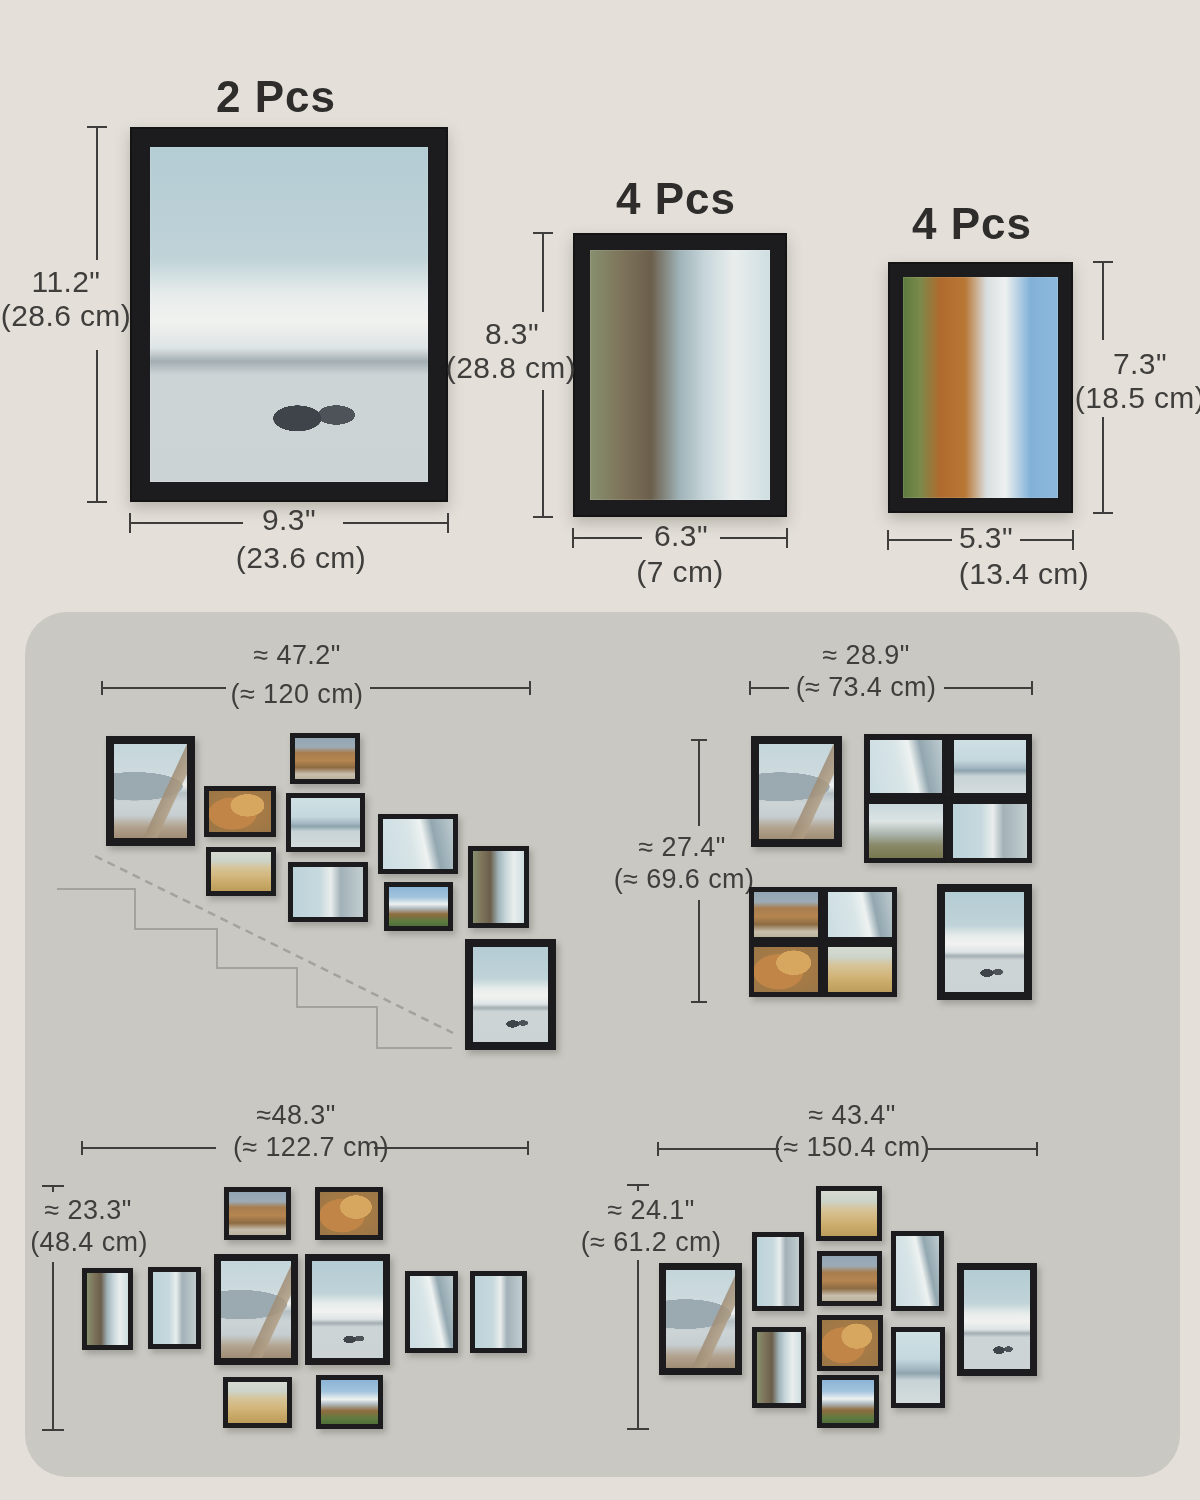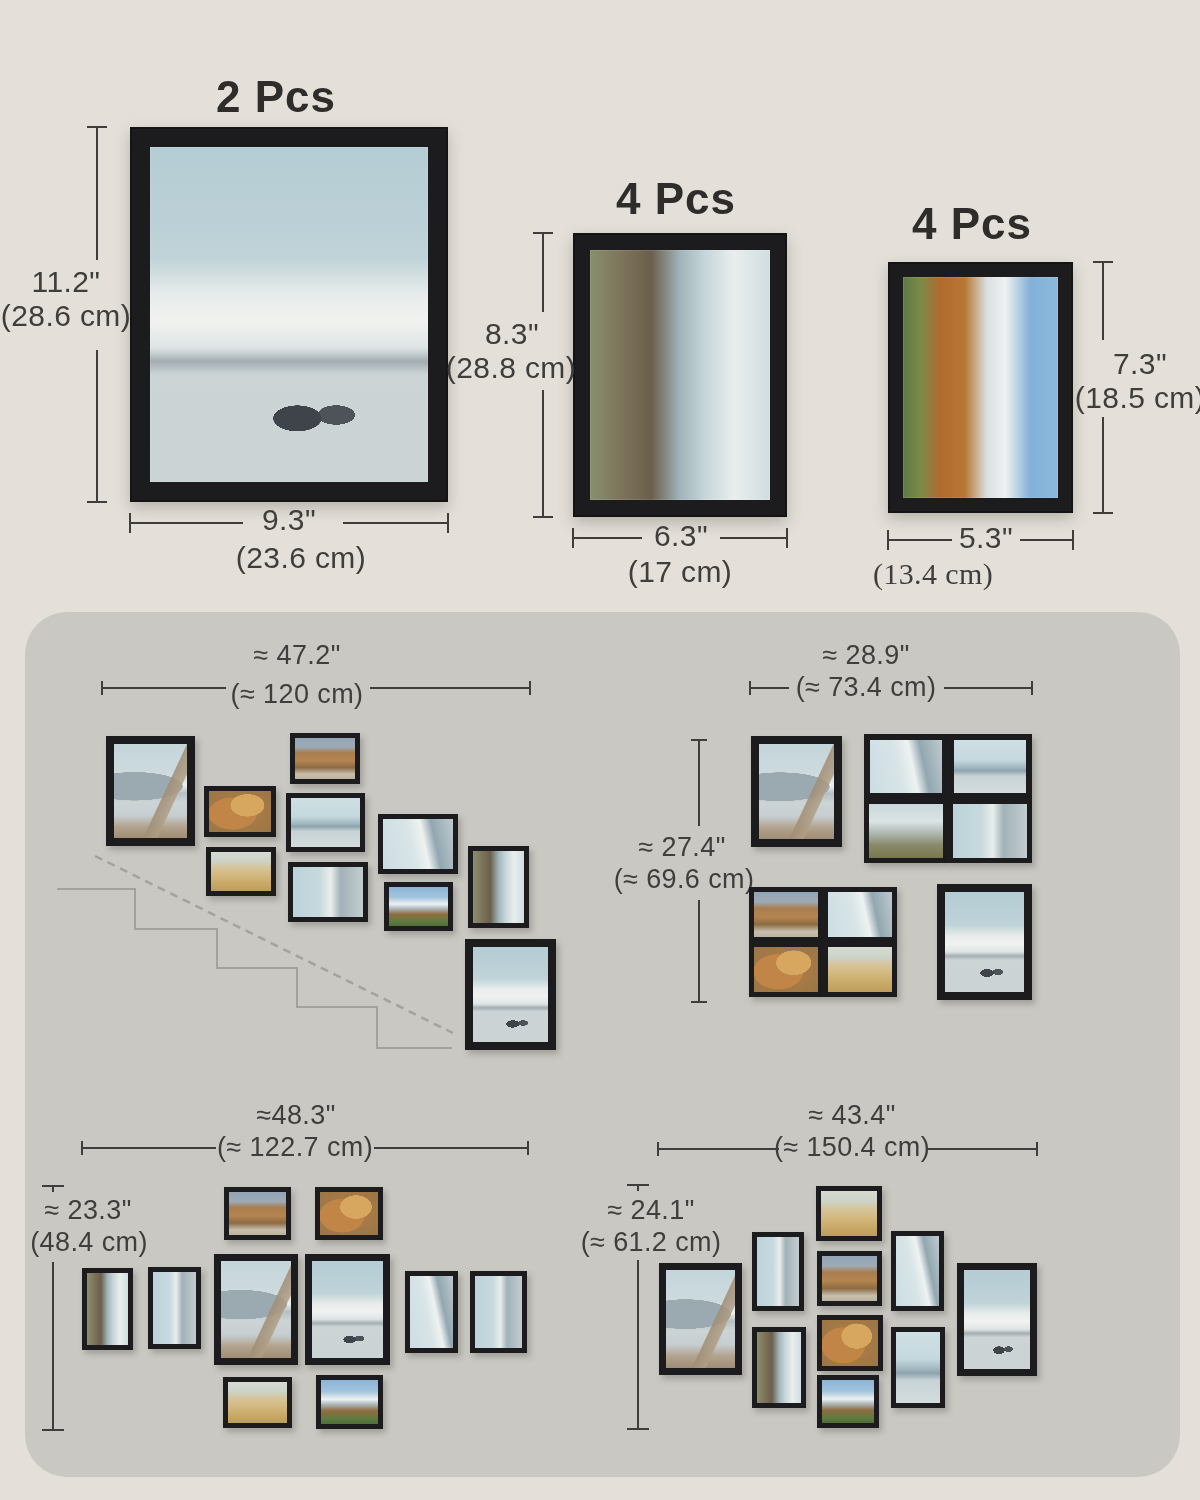--- a/index.html
+++ b/index.html
@@ -94,41 +94,41 @@
   <div class="lbl lbl-top" style="left:289px;top:504px;">9.3"</div>
   <div class="lbl lbl-top" style="left:289px;top:542px;margin-left:12px;">(23.6 cm)</div>
 
   <div class="pcs" style="left:676px;top:174px;">4 Pcs</div>
   <div class="dframe spec2">
     <div class="photo ph-lake-rot"></div>
   </div>
   <div class="lbl lbl-top" style="left:512px;top:318px;">8.3"</div>
   <div class="lbl lbl-top" style="left:511px;top:352px;">(28.8 cm)</div>
   <div class="lbl lbl-top" style="left:681px;top:520px;">6.3"</div>
-  <div class="lbl lbl-top" style="left:680px;top:556px;">(17 cm)</div>
+  <div class="lbl lbl-top" style="left:680px;top:556px;">(7 cm)</div>
 
   <div class="pcs" style="left:972px;top:199px;">4 Pcs</div>
   <div class="dframe spec3">
     <div class="photo ph-mountain-rot"></div>
   </div>
   <div class="lbl lbl-top" style="left:1140px;top:348px;">7.3"</div>
   <div class="lbl lbl-top" style="left:1140px;top:382px;">(18.5 cm)</div>
   <div class="lbl lbl-top" style="left:986px;top:522px;">5.3"</div>
-  <div class="lbl lbl-top" style="left:933px;top:558px;font-family:Liberation Serif, serif;">(13.4 cm)</div>
+  <div class="lbl lbl-top" style="left:1024px;top:558px;">(13.4 cm)</div>
 
   <div class="lbl" style="left:297px;top:641px;">≈ 47.2"</div>
   <div class="lbl" style="left:297px;top:673px;margin-top:7px;">(≈ 120 cm)</div>
 
   <div class="lbl" style="left:866px;top:641px;">≈ 28.9"</div>
   <div class="lbl" style="left:866px;top:673px;">(≈ 73.4 cm)</div>
   <div class="lbl" style="left:682px;top:833px;">≈ 27.4"</div>
   <div class="lbl" style="left:684px;top:865px;">(≈ 69.6 cm)</div>
 
   <div class="lbl" style="left:296px;top:1101px;">≈48.3"</div>
-  <div class="lbl" style="left:295px;top:1133px;text-align:center;">(≈ 122.7 cm)</div>
+  <div class="lbl" style="left:311px;top:1133px;text-align:center;">(≈ 122.7 cm)</div>
   <div class="lbl" style="left:88px;top:1196px;">≈ 23.3"</div>
   <div class="lbl" style="left:89px;top:1228px;">(48.4 cm)</div>
 
   <div class="lbl" style="left:852px;top:1101px;">≈ 43.4"</div>
   <div class="lbl" style="left:852px;top:1133px;">(≈ 150.4 cm)</div>
   <div class="lbl" style="left:651px;top:1196px;">≈ 24.1"</div>
   <div class="lbl" style="left:651px;top:1228px;">(≈ 61.2 cm)</div>
 
   <div id="frames-layer">
       <div class="wframe" style="left: 106px; top: 736px; width: 89px; height: 110px; padding: 8px;">

